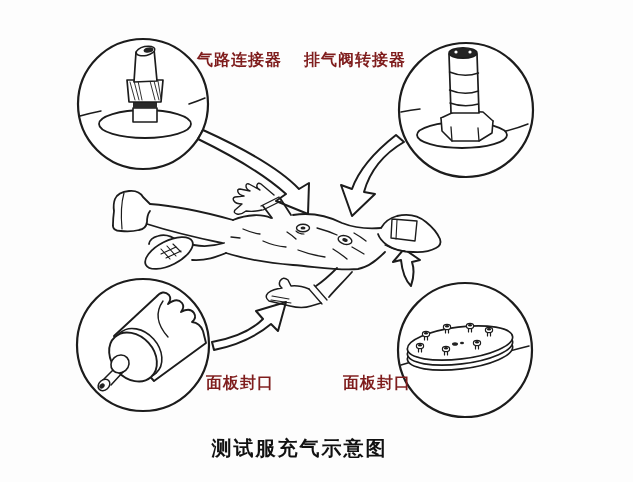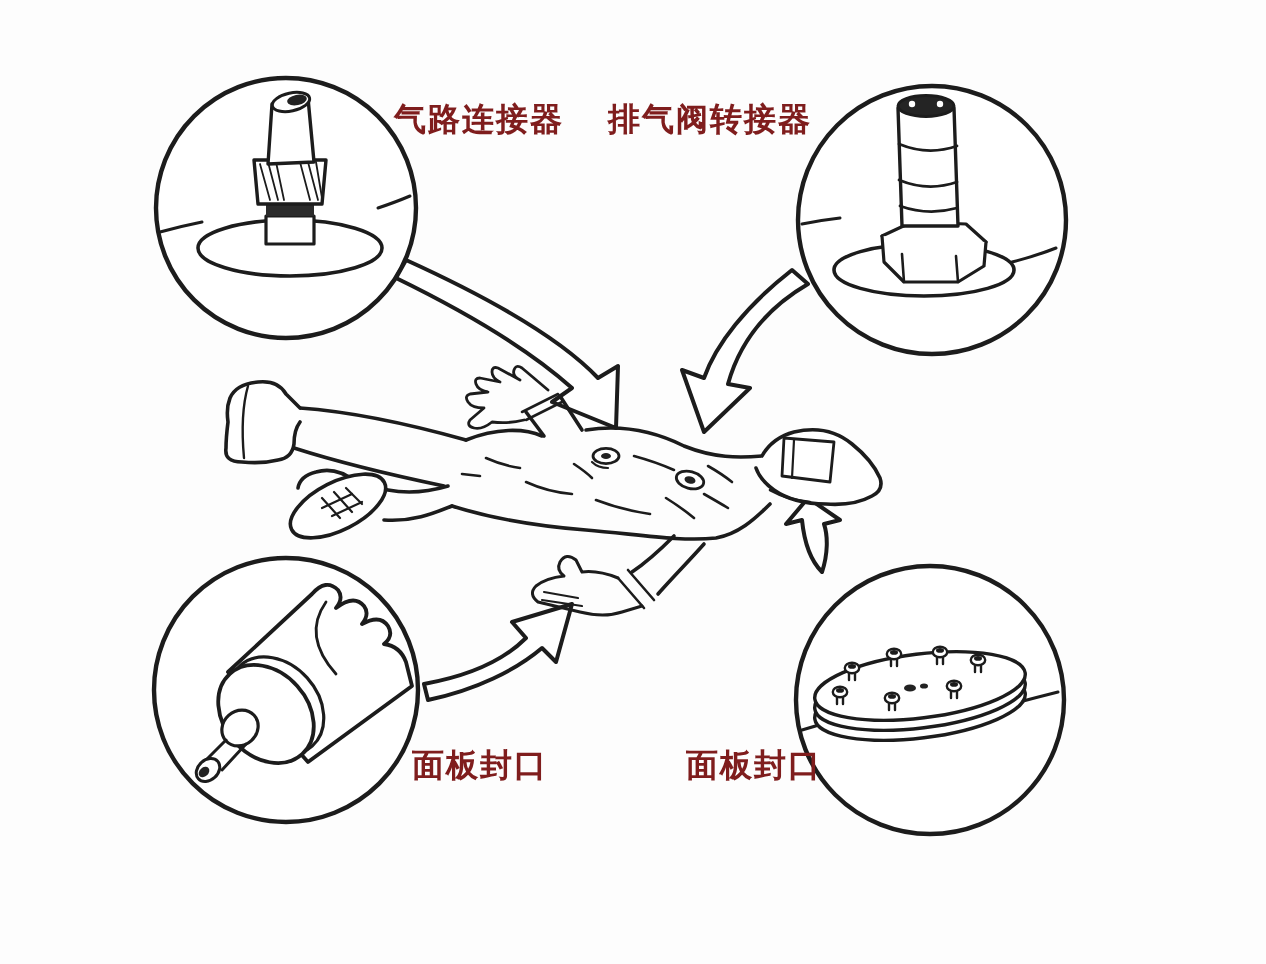--- a/index.html
+++ b/index.html
@@ -201,15 +201,16 @@
       <ellipse cx="345" cy="240" rx="2.8" ry="1.8" transform="rotate(15 345 240)" fill="#222" stroke="none"></ellipse>
     </g>
   </svg>
 
   <div class="callout-label" id="label-air">气路连接器</div>
   <div class="callout-label" id="label-exhaust">排气阀转接器</div>
   <div class="callout-label" id="label-glove">面板封口</div>
   <div class="callout-label" id="label-panel">面板封口</div>
 
   <div class="caption">
+    <span>测试服充气示意图</span>
   </div>
 
 </div>
 
 </body></html>

